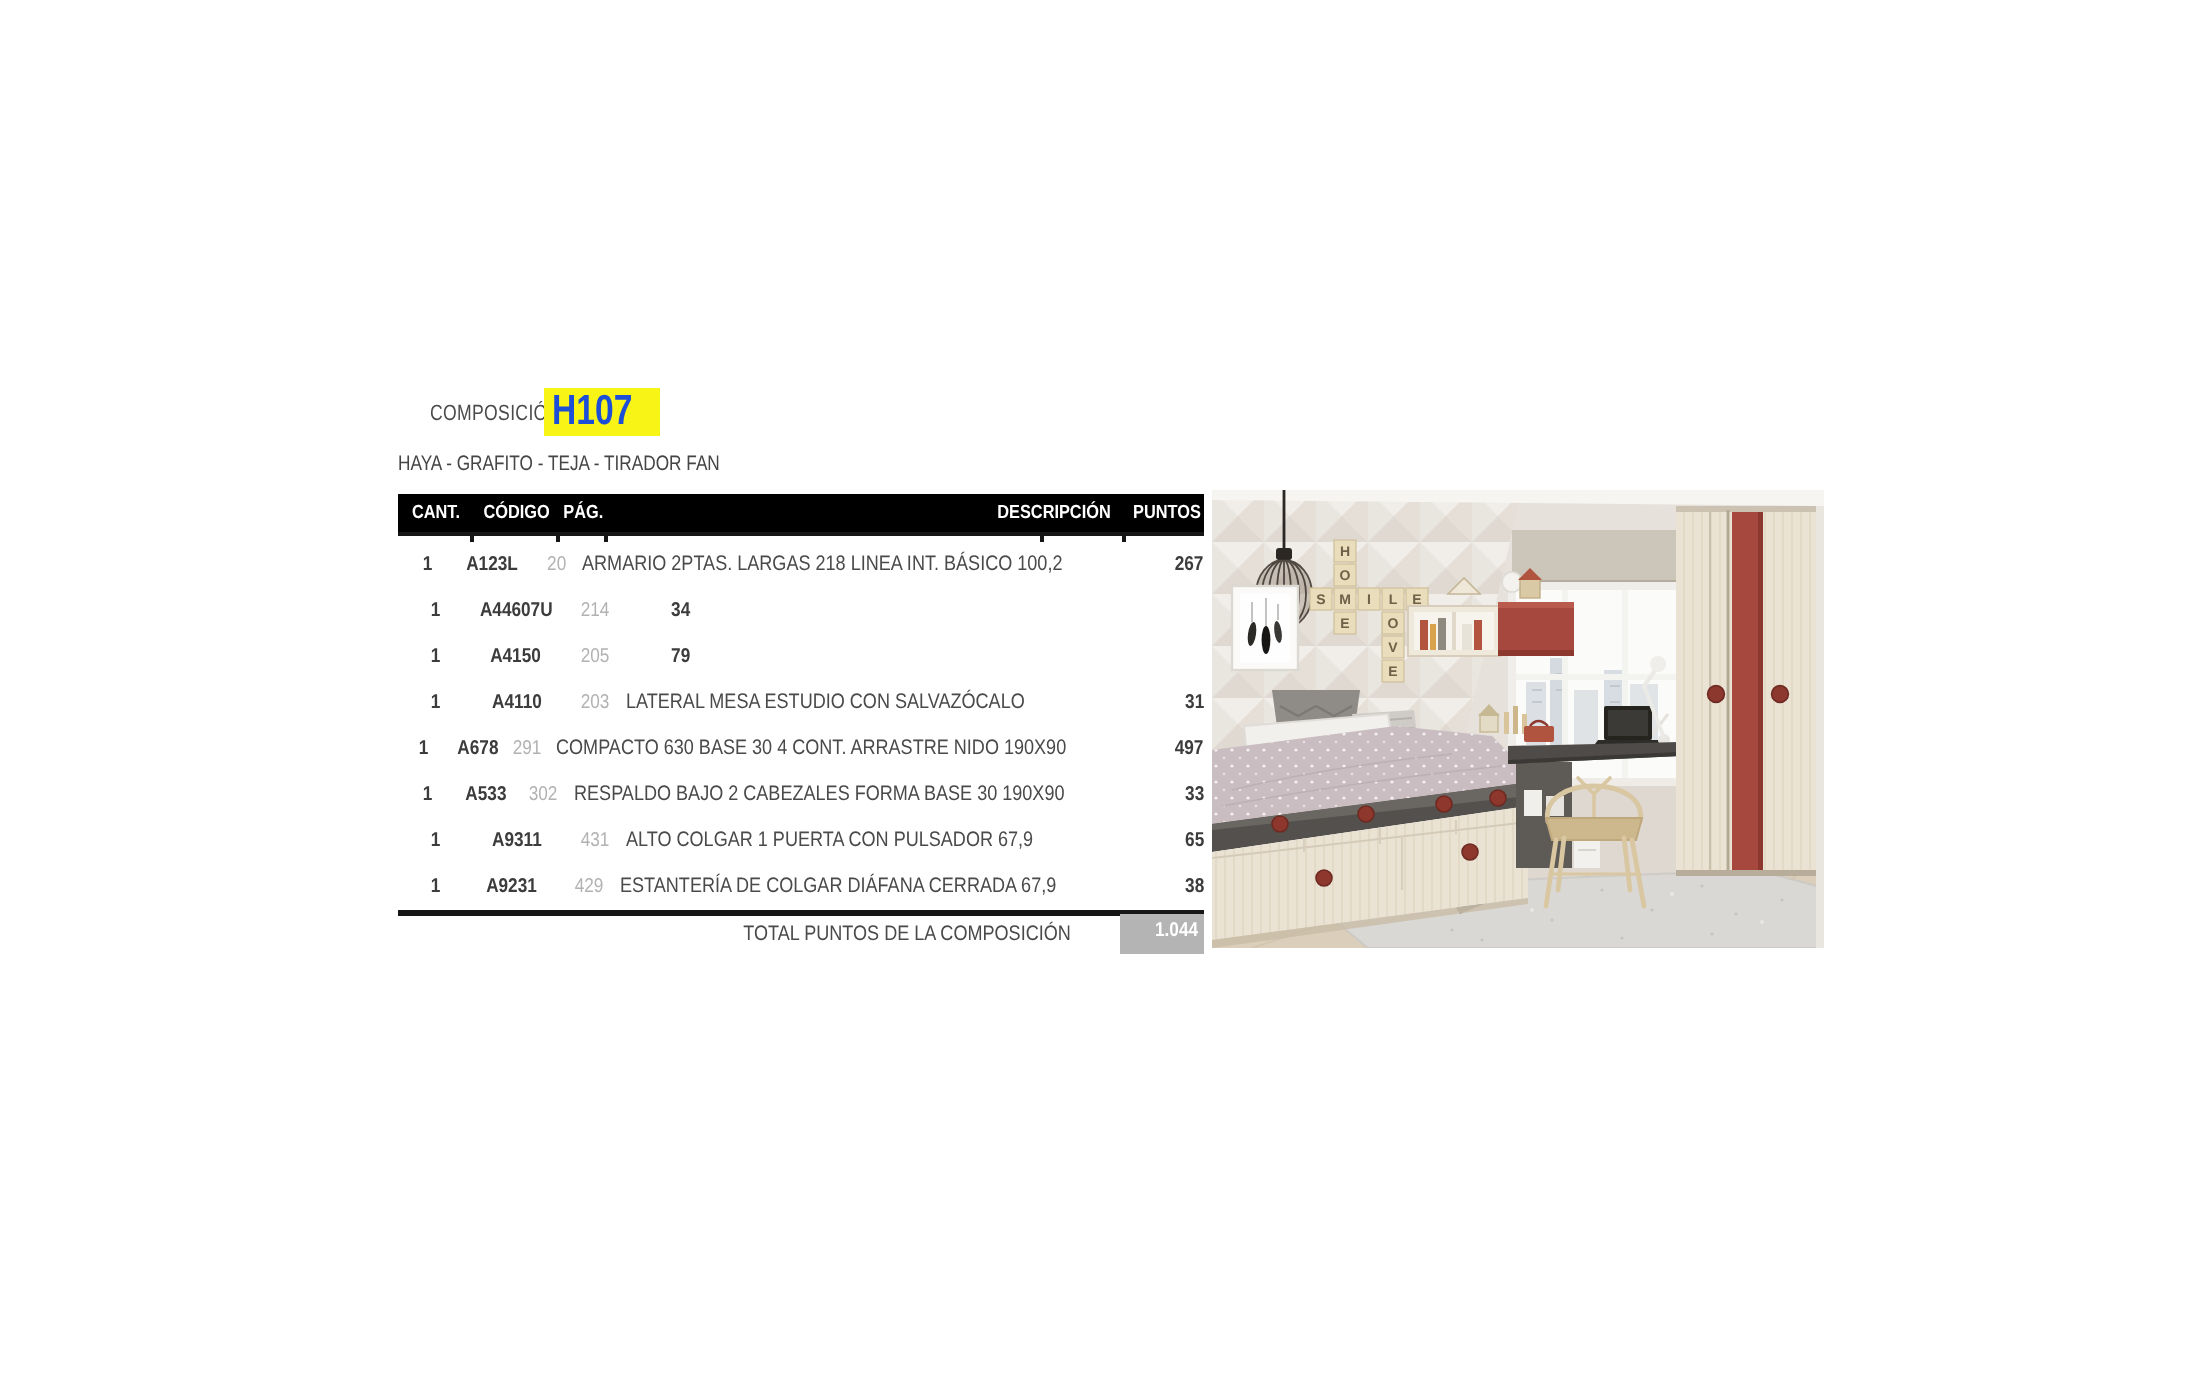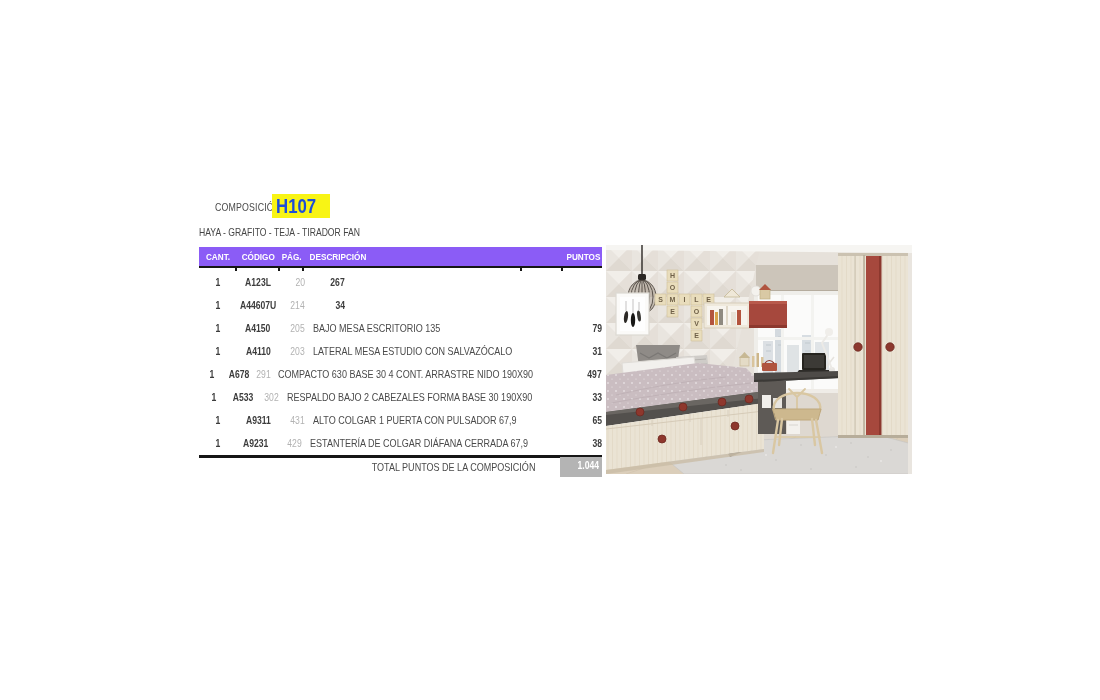--- a/index.html
+++ b/index.html
@@ -12,27 +12,27 @@
   .sx-c{transform:scaleX(.86);transform-origin:center center;}
   .sx-r{transform:scaleX(.86);transform-origin:right center;}
 
   .comp-label{position:absolute;left:199px;top:201px;font-size:11px;color:#4a4a4a;letter-spacing:.2px;padding-left:16px;}
   .comp-code{position:absolute;left:272px;top:194px;font-size:21px;font-weight:700;color:#1d4ed8;
     background:#f8f415;padding:0 4px;line-height:24px;}
   .finishes{position:absolute;left:199px;top:226px;font-size:10.5px;color:#454545;}
 
   
   .tblwrap{position:absolute;left:199px;top:247px;width:403px;}
-  .thead{display:flex;height:19px;background:#8b5cf6;color:#ffffff;font-size:9.5px;font-weight:700;
+  .thead{display:flex;height:19px;background:#000000;color:#ffffff;font-size:9.5px;font-weight:700;
     align-items:center;border-bottom:2px solid #161616;}
   .th{overflow:visible;}
   .th-cant{width:38px;text-align:center;}
   .th-cod{width:42px;text-align:center;}
   .th-pag{width:26px;text-align:center;}
-  .th-desc{flex:1;text-align:left;}
+  .th-desc{flex:1;text-align:right;}
   .th-pts{width:40px;text-align:right;padding-right:2px;}
   .ticks{position:relative;height:3px;}
   .tick{position:absolute;top:0;width:2px;height:3px;background:#161616;}
 
   .row{display:flex;align-items:flex-start;font-size:10px;color:#3c3c3c;}
   .cell{line-height:23px;}
   .c-cant{width:38px;text-align:center;font-weight:700;}
   .c-cod{width:42px;text-align:center;font-weight:700;}
   .c-pag{width:26px;text-align:right;color:#b2b2b2;font-size:10px;}
   .c-desc{flex:1;padding-left:8px;color:#4a4a4a;font-size:10.5px;}
@@ -76,33 +76,33 @@
         <div class="tick" style="left:79px"></div>
       <div class="tick" style="left:103px"></div>
         <div class="tick" style="left:321px"></div>
       <div class="tick" style="left:362px"></div>
     </div>
 
     <div class="row">
       <div class="cell c-cant"><span class="sx sx-c">1</span></div>
       <div class="cell c-cod"><span class="sx sx-c">A123L</span></div>
       <div class="cell c-pag"><span class="sx sx-r">20</span></div>
+      <div class="cell c-desc"><span class="sx sx-l">ARMARIO 2PTAS. LARGAS 218 LINEA INT. BÁSICO 100,2</span></div>
       <div class="cell c-pts"><span class="sx sx-r">267</span></div>
     </div>
     <div class="row">
       <div class="cell c-cant"><span class="sx sx-c">1</span></div>
       <div class="cell c-cod"><span class="sx sx-c">A44607U</span></div>
       <div class="cell c-pag"><span class="sx sx-r">214</span></div>
       <div class="cell c-pts"><span class="sx sx-r">34</span></div>
     </div>
     <div class="row">
       <div class="cell c-cant"><span class="sx sx-c">1</span></div>
       <div class="cell c-cod"><span class="sx sx-c">A4150</span></div>
       <div class="cell c-pag"><span class="sx sx-r">205</span></div>
-      <div class="cell c-desc"><span class="sx sx-l">BAJO MESA ESCRITORIO 135</span></div>
       <div class="cell c-pts"><span class="sx sx-r">79</span></div>
     </div>
     <div class="row">
       <div class="cell c-cant"><span class="sx sx-c">1</span></div>
       <div class="cell c-cod"><span class="sx sx-c">A4110</span></div>
       <div class="cell c-pag"><span class="sx sx-r">203</span></div>
       <div class="cell c-desc"><span class="sx sx-l">LATERAL MESA ESTUDIO CON SALVAZÓCALO</span></div>
       <div class="cell c-pts"><span class="sx sx-r">31</span></div>
     </div>
     <div class="row">

